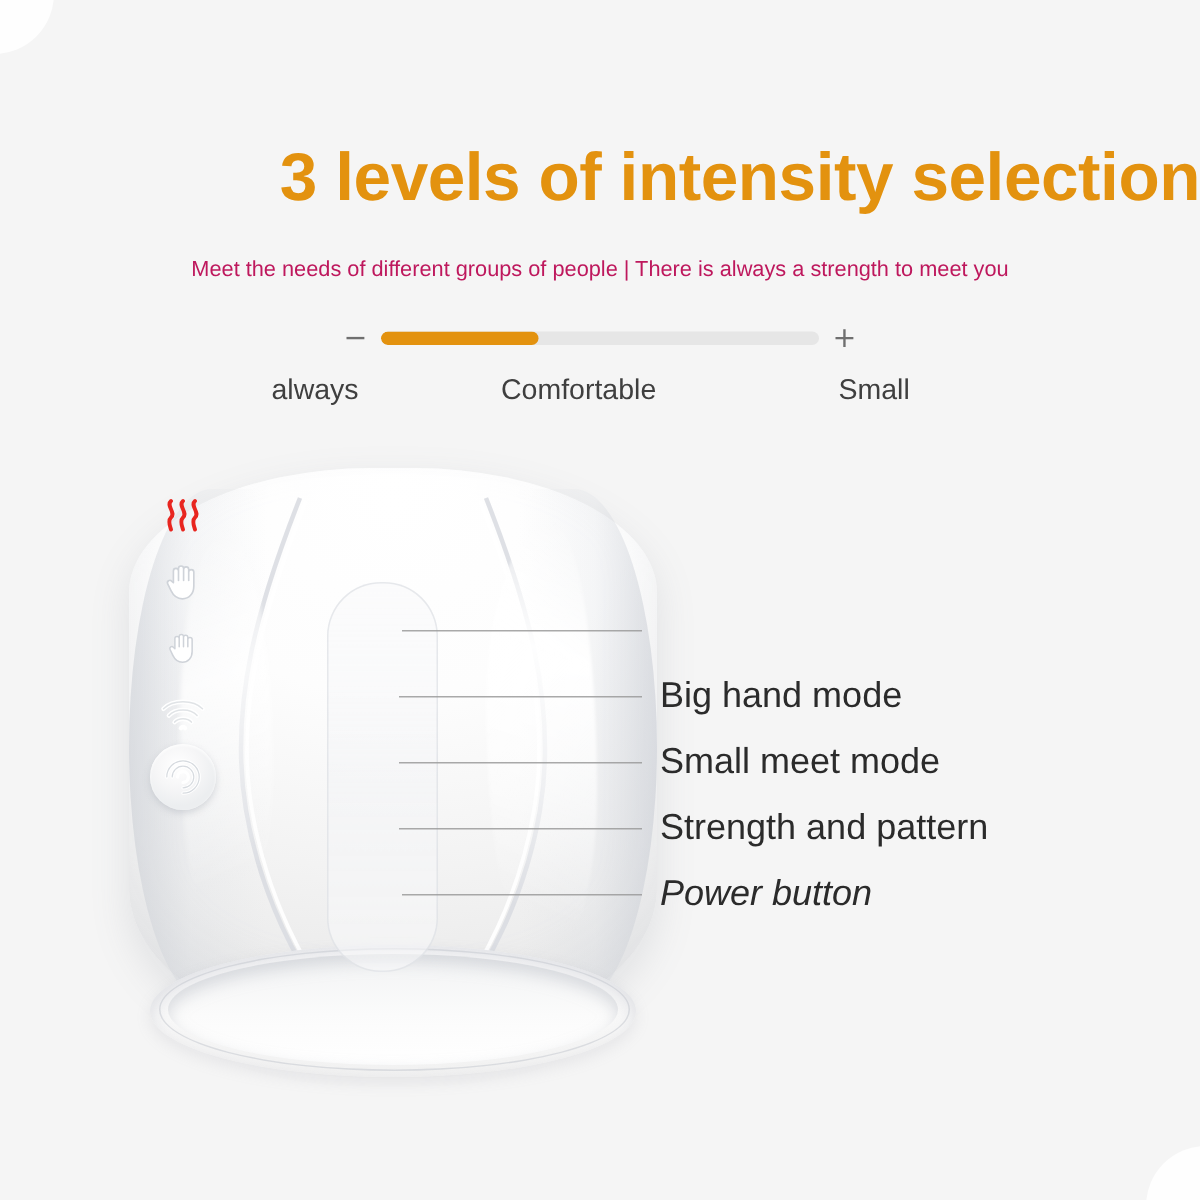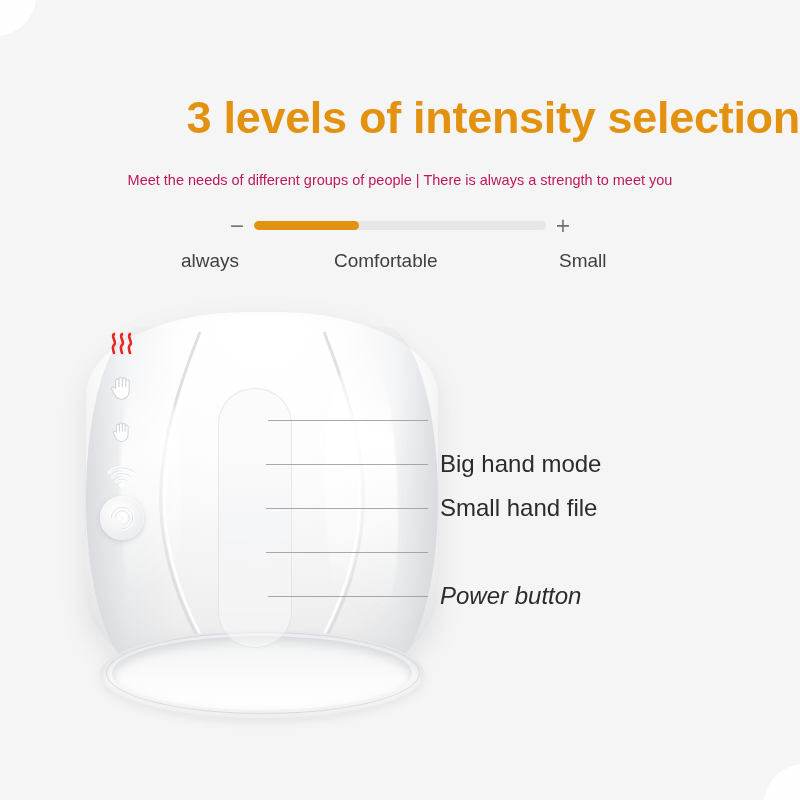--- a/index.html
+++ b/index.html
@@ -232,16 +232,17 @@
 
   </div>
 
   <div class="leader" style="left:268px;top:420px;width:160px;"></div>
   <div class="leader" style="left:266px;top:464px;width:162px;"></div>
   <div class="leader" style="left:266px;top:508px;width:162px;"></div>
   <div class="leader" style="left:266px;top:552px;width:162px;"></div>
   <div class="leader" style="left:268px;top:596px;width:160px;"></div>
 
   <div class="callout" style="left:440px;top:450px;">Big hand mode</div>
-  <div class="callout" style="left:440px;top:494px;">Small hand file</div>
+  <div class="callout" style="left:440px;top:494px;">Small meet mode</div>
+  <div class="callout" style="left:440px;top:538px;">Strength and pattern</div>
   <div class="callout" style="left:440px;top:582px;font-style:italic;">Power button</div>
 
 </div>
 
 </body></html>

